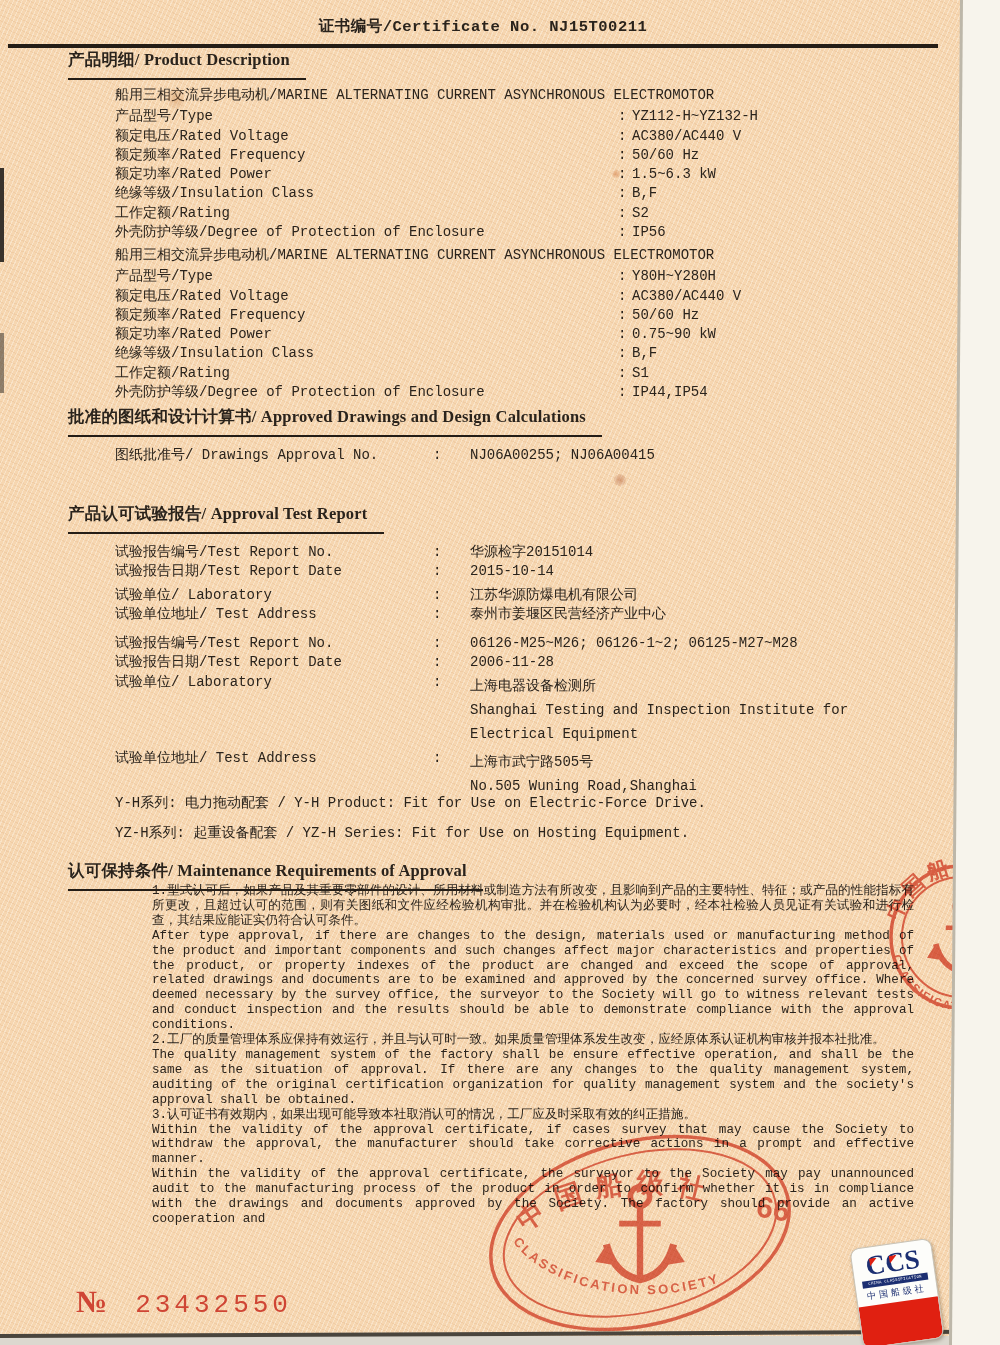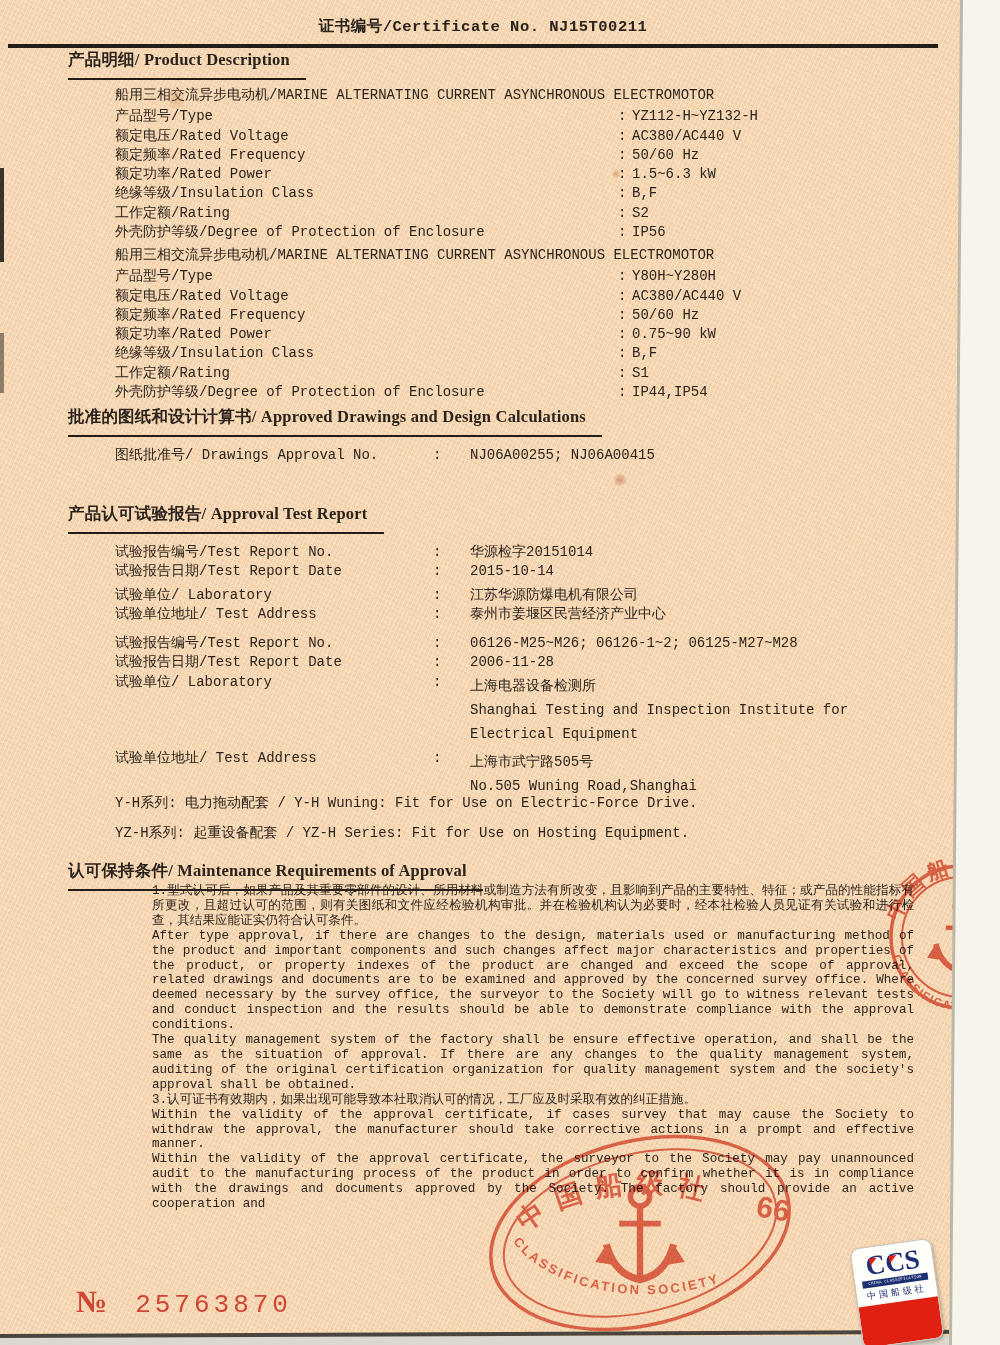--- a/index.html
+++ b/index.html
@@ -214,39 +214,40 @@
       </div>
     <div class="row trow" style="margin-top:3px;">
         <span class="lbl">试验单位地址/ Test Address</span>
         <span class="col">:</span>
         <span class="val">上海市武宁路505号
 No.505 Wuning Road,Shanghai</span>
       </div>
   </div>
 
   <div class="abs blk" style="top:794px;left:115px;right:70px;">
-    <div style="margin-bottom:11px;">Y-H系列: 电力拖动配套 / Y-H Wuning: Fit for Use on Electric-Force Drive.</div>
+    <div style="margin-bottom:11px;">Y-H系列: 电力拖动配套 / Y-H Product: Fit for Use on Electric-Force Drive.</div>
     <div>YZ-H系列: 起重设备配套 / YZ-H Series: Fit for Use on Hosting Equipment.</div>
   </div>
 
   <div class="abs" style="top:860px;left:68px;">
     <span class="hd">认可保持条件/ Maintenance Requirements of Approval</span>
   </div>
   <div class="abs" id="paras" style="top:884px;left:115px;margin-left:37px;">
     <div>1.型式认可后，如果产品及其重要零部件的设计、所用材料或制造方法有所改变，且影响到产品的主要特性、特征；或产品的性能指标有所更改，且超过认可的范围，则有关图纸和文件应经检验机构审批。并在检验机构认为必要时，经本社检验人员见证有关试验和进行检查，其结果应能证实仍符合认可条件。</div>
     <div>After type approval, if there are changes to the design, materials used or manufacturing method of the product and important components and such changes affect major characteristics and properties of the product, or property indexes of the product are changed and exceed the scope of approval, related drawings and documents are to be examined and approved by the concerned survey office. Where deemed necessary by the survey office, the surveyor to the Society will go to witness relevant tests and conduct inspection and the results should be able to demonstrate compliance with the approval conditions.</div>
+    <div>2.工厂的质量管理体系应保持有效运行，并且与认可时一致。如果质量管理体系发生改变，应经原体系认证机构审核并报本社批准。</div>
     <div>The quality management system of the factory shall be ensure effective operation, and shall be the same as the situation of approval. If there are any changes to the quality management system, auditing of the original certification organization for quality management system and the society's approval shall be obtained.</div>
     <div>3.认可证书有效期内，如果出现可能导致本社取消认可的情况，工厂应及时采取有效的纠正措施。</div>
     <div>Within the validity of the approval certificate, if cases survey that may cause the Society to withdraw the approval, the manufacturer should take corrective actions in a prompt and effective manner.</div>
     <div>Within the validity of the approval certificate, the surveyor to the Society may pay unannounced audit to the manufacturing process of the product in order to confirm whether it is in compliance with the drawings and documents approved by the Society. The factory should provide an active cooperation and</div>
   </div>
 
   <div class="abs" id="serial">
     <span class="no">№</span>
-    <span class="digits">25763870</span>
+    <span class="digits">23432550</span>
   </div>
 
   <div class="abs stain" style="left:612px;top:170px;width:8px;height:8px;background:radial-gradient(circle,rgba(205,110,50,.5),rgba(205,110,50,0));"></div>
   <div class="abs stain" style="left:614px;top:474px;width:12px;height:12px;background:radial-gradient(circle,rgba(170,80,40,.45),rgba(170,80,40,0));"></div>
   <div class="abs stain" style="left:168px;top:88px;width:16px;height:22px;background:radial-gradient(circle,rgba(195,125,70,.35),rgba(195,125,70,0));"></div>
 
   <svg class="abs stamp" style="left:455px;top:1118px;opacity:.8;" width="380" height="230" viewBox="0 0 380 230">
     <defs>
       <path id="c-top" d="M 55,140 A 138 82 0 0 1 320,128" fill="none"></path>
       <path id="c-bot" d="M 48,102 A 144 86 0 0 0 330,112" fill="none"></path>

